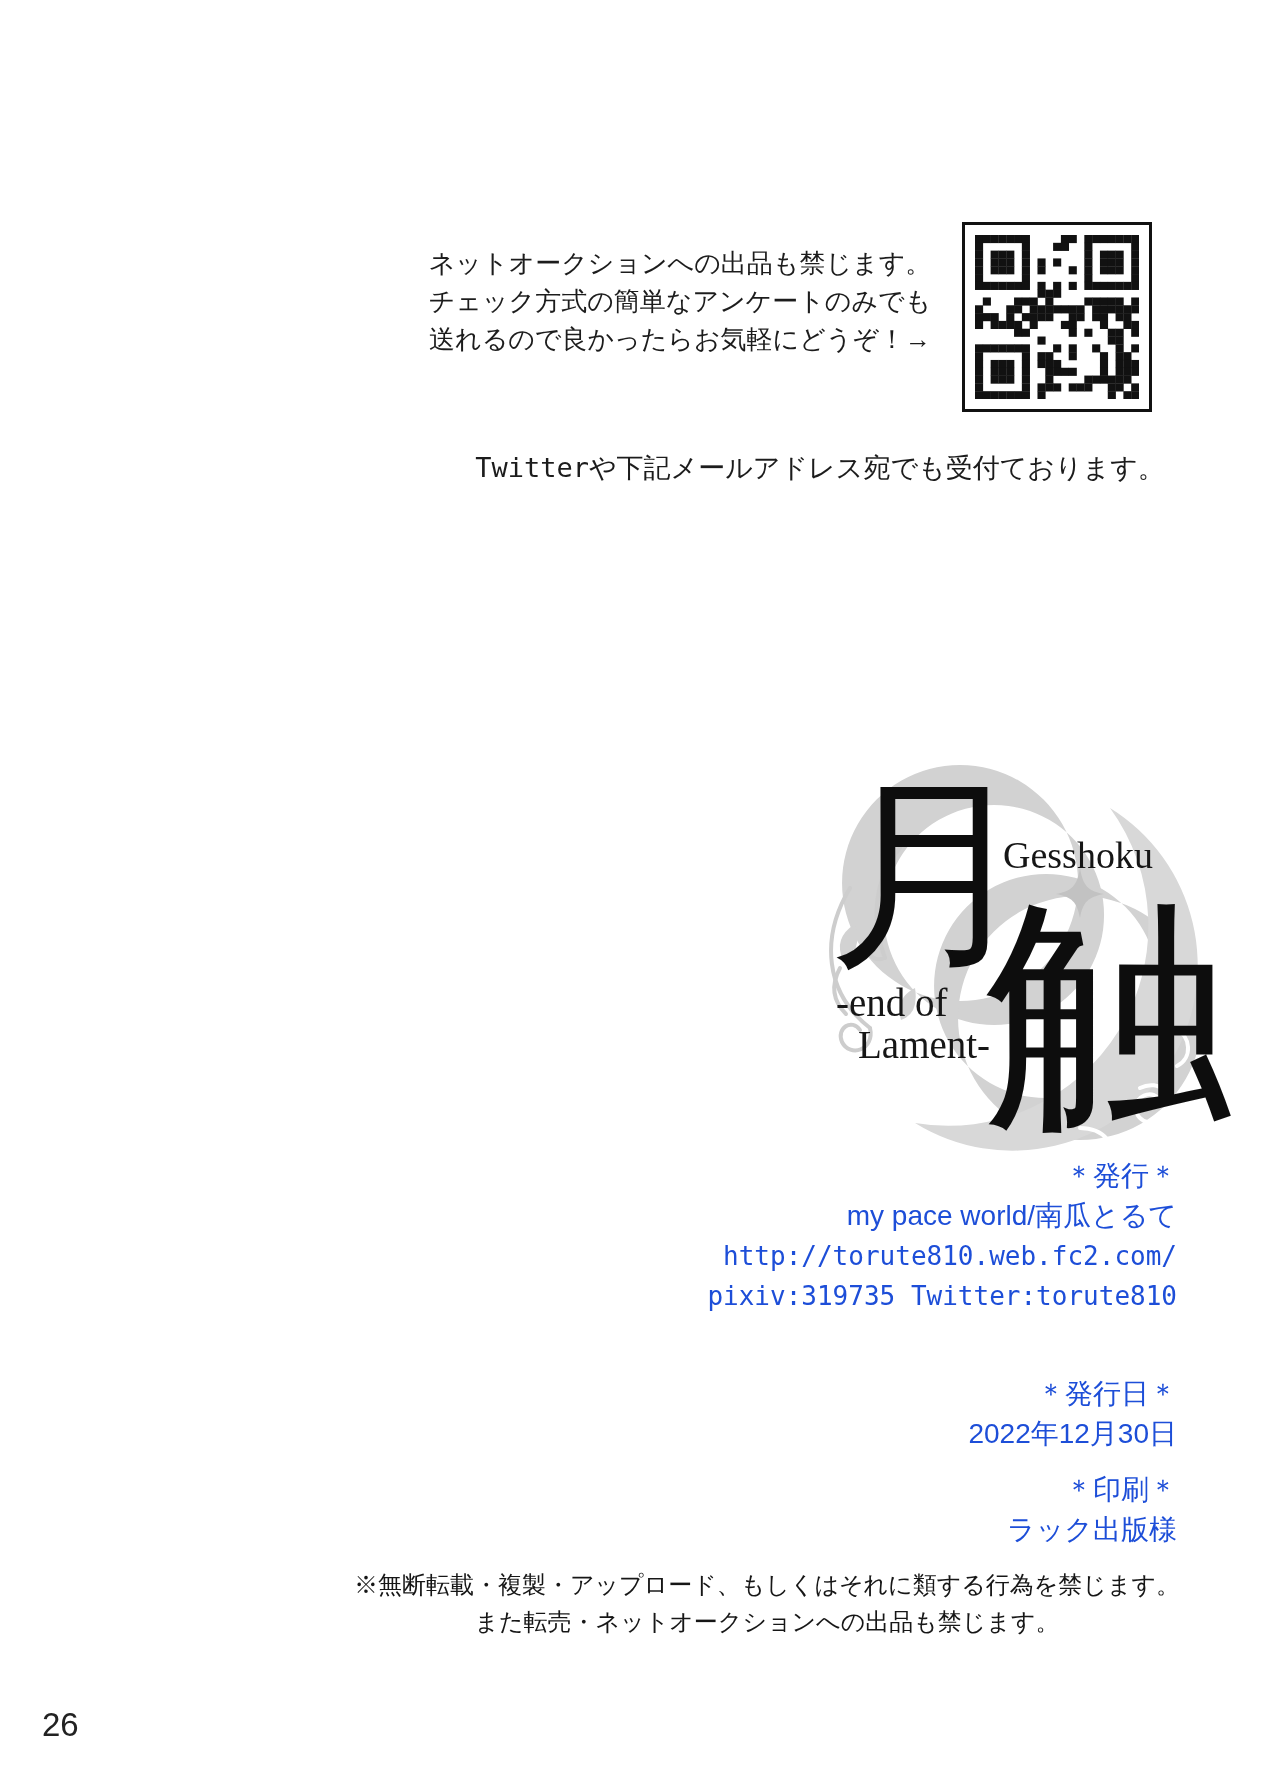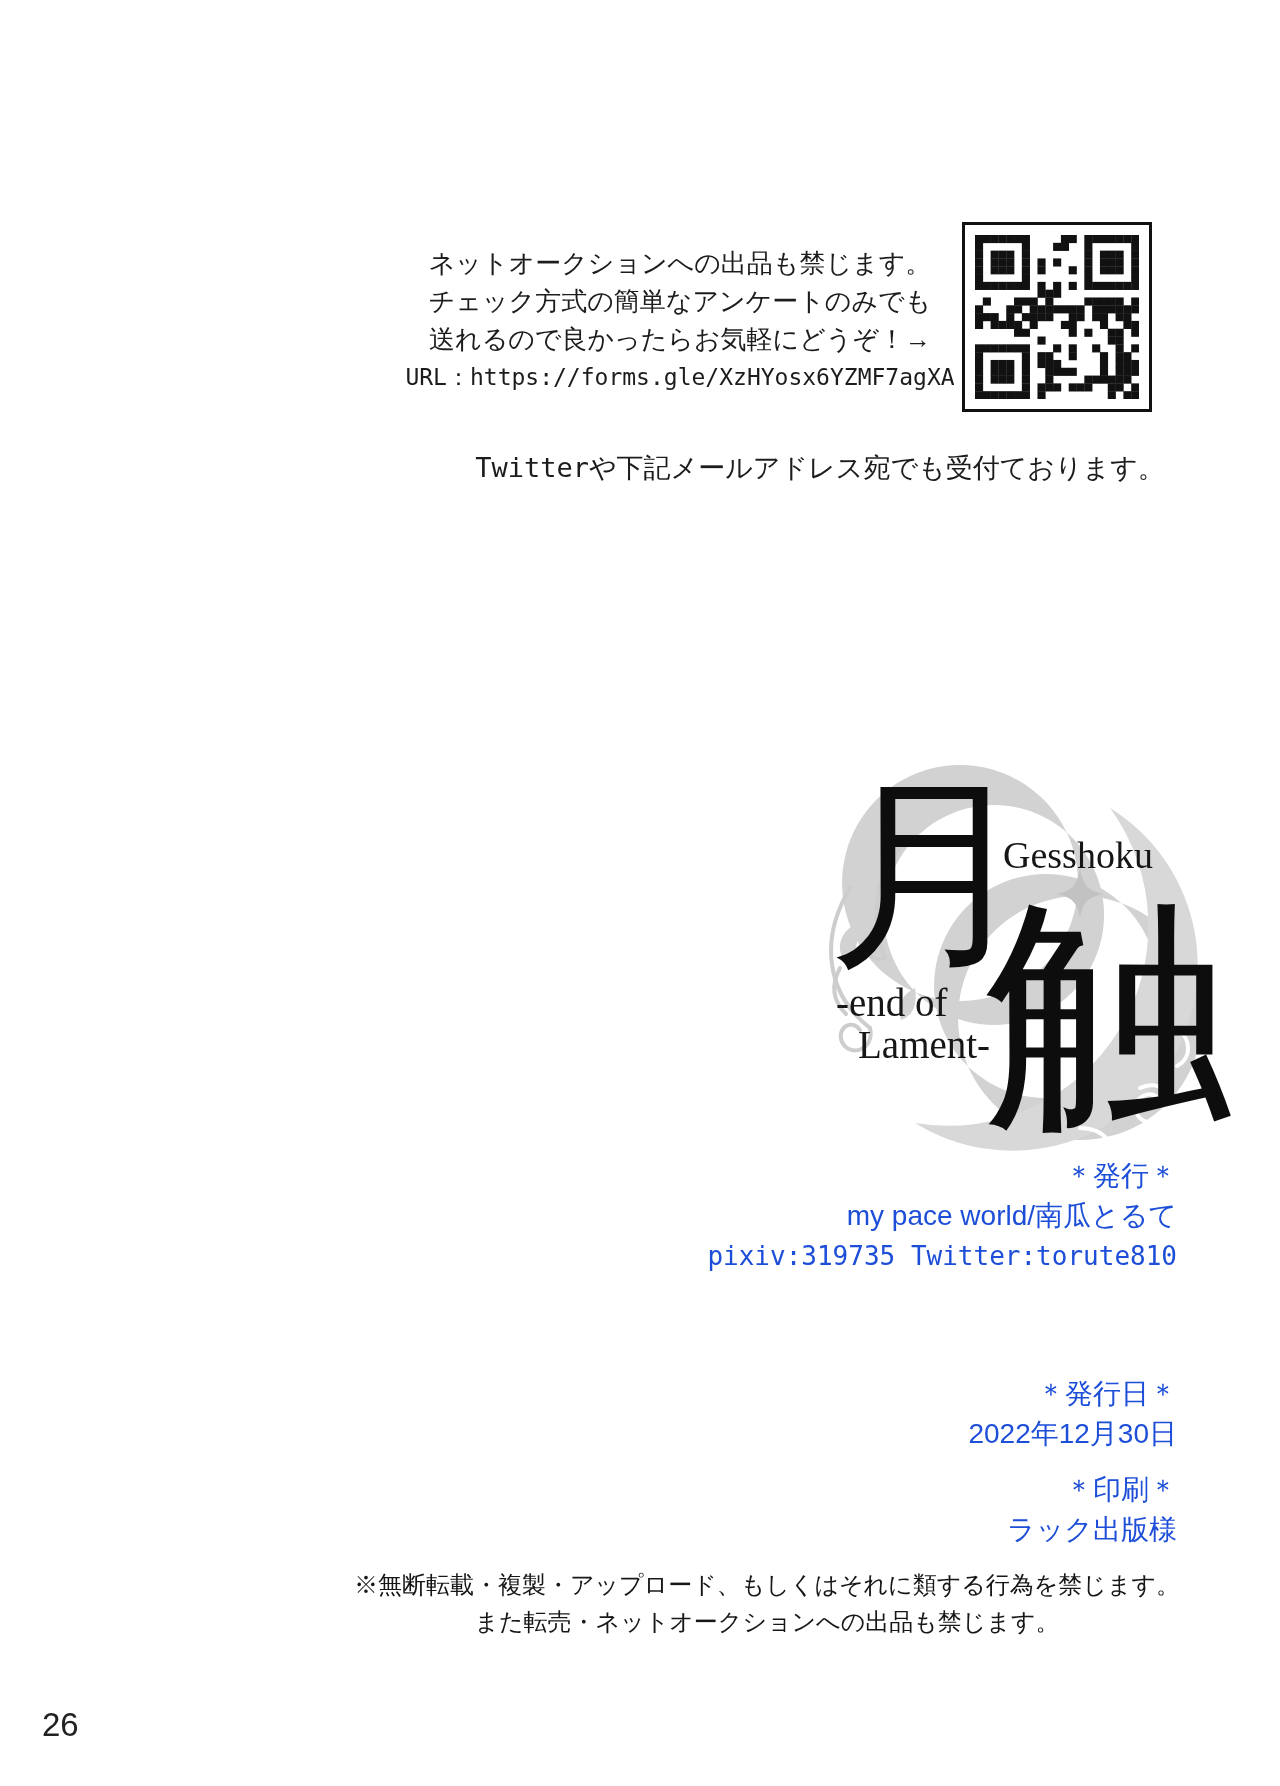--- a/index.html
+++ b/index.html
@@ -91,21 +91,20 @@
     color:#222;
   }
 </style>
 </head>
 <body>
 
 <div class="abs feedback">
   <div>ネットオークションへの出品も禁じます。</div>
   <div>チェック方式の簡単なアンケートのみでも</div>
   <div>送れるので良かったらお気軽にどうぞ！→</div>
-  <div class="url">URL：https://forms.gle/XzHYosx6YZMF7agXA</div>
 </div>
 
 <div class="abs qr-box">
   <svg id="qr-svg" width="164" height="164" viewBox="0 0 164 164">
       <rect x="0.00" y="0.00" width="8.11" height="8.11" fill="#111"></rect>
       <rect x="7.81" y="0.00" width="8.11" height="8.11" fill="#111"></rect>
       <rect x="15.62" y="0.00" width="8.11" height="8.11" fill="#111"></rect>
       <rect x="23.43" y="0.00" width="8.11" height="8.11" fill="#111"></rect>
       <rect x="31.24" y="0.00" width="8.11" height="8.11" fill="#111"></rect>
       <rect x="39.05" y="0.00" width="8.11" height="8.11" fill="#111"></rect>
@@ -357,20 +356,21 @@
 
 <div class="abs kanji kanji-first">月</div>
 <div class="abs kanji kanji-second">触</div>
 <div class="abs romaji">Gesshoku</div>
 <div class="abs subtitle-1">-end of</div>
 <div class="abs subtitle-2">Lament-</div>
 
 <div class="abs colophon pub-block">
   <div>＊発行＊</div>
   <div>my pace world/南瓜とるて</div>
+  <div class="mono">http://torute810.web.fc2.com/</div>
   <div class="mono">pixiv:319735 Twitter:torute810</div>
 </div>
 
 <div class="abs colophon date-block">
   <div>＊発行日＊</div>
   <div>2022年12月30日</div>
 </div>
 
 <div class="abs colophon print-block">
   <div>＊印刷＊</div>

